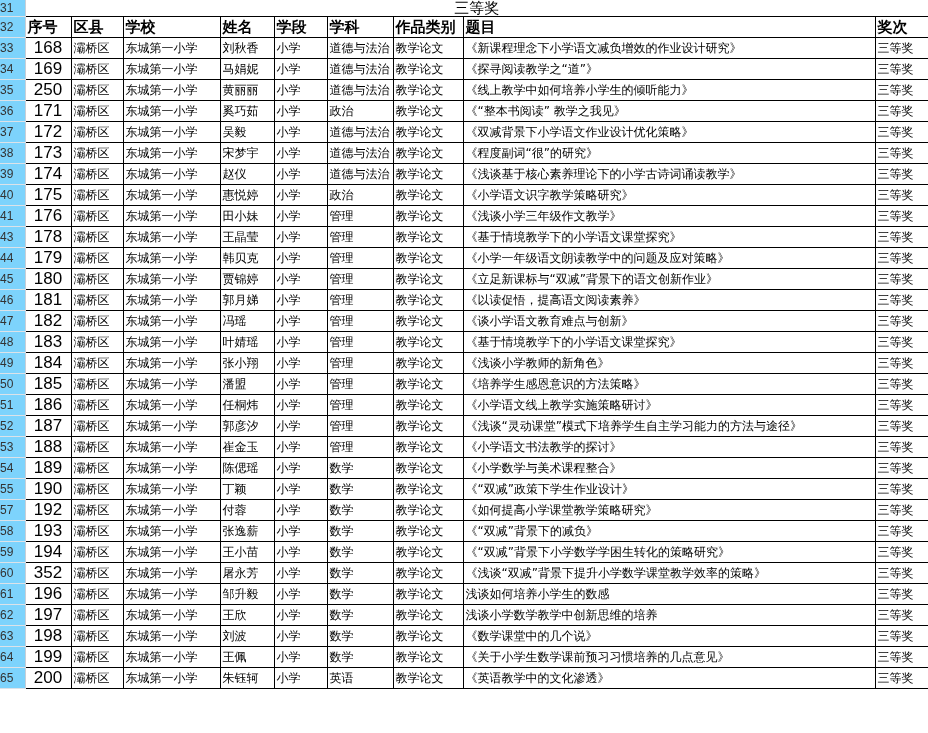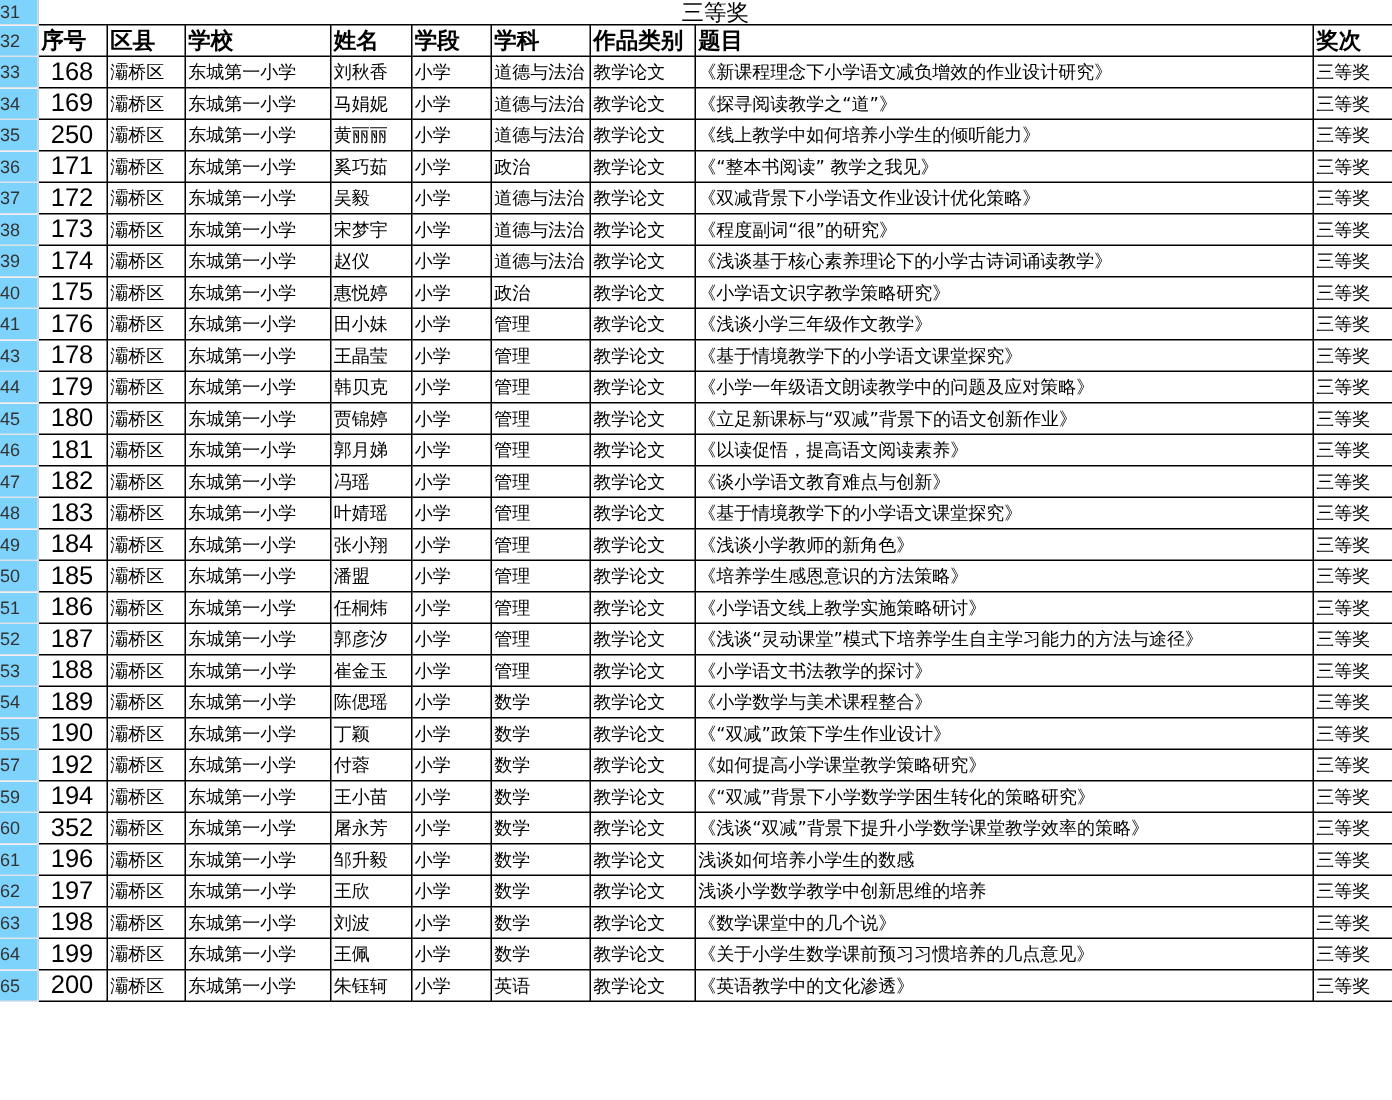--- a/index.html
+++ b/index.html
@@ -321,20 +321,32 @@
           <td class="cell">灞桥区</td>
           <td class="cell">东城第一小学</td>
           <td class="cell">付蓉</td>
           <td class="cell">小学</td>
           <td class="cell">数学</td>
           <td class="cell">教学论文</td>
           <td class="cell">《如何提高小学课堂教学策略研究》</td>
           <td class="cell c">三等奖</td>
         </tr>
         <tr>
+          <td class="rh">58</td>
+          <td class="cell num">193</td>
+          <td class="cell">灞桥区</td>
+          <td class="cell">东城第一小学</td>
+          <td class="cell">张逸薪</td>
+          <td class="cell">小学</td>
+          <td class="cell">数学</td>
+          <td class="cell">教学论文</td>
+          <td class="cell">《“双减”背景下的减负》</td>
+          <td class="cell c">三等奖</td>
+        </tr>
+        <tr>
           <td class="rh">59</td>
           <td class="cell num">194</td>
           <td class="cell">灞桥区</td>
           <td class="cell">东城第一小学</td>
           <td class="cell">王小苗</td>
           <td class="cell">小学</td>
           <td class="cell">数学</td>
           <td class="cell">教学论文</td>
           <td class="cell">《“双减”背景下小学数学学困生转化的策略研究》</td>
           <td class="cell c">三等奖</td>

